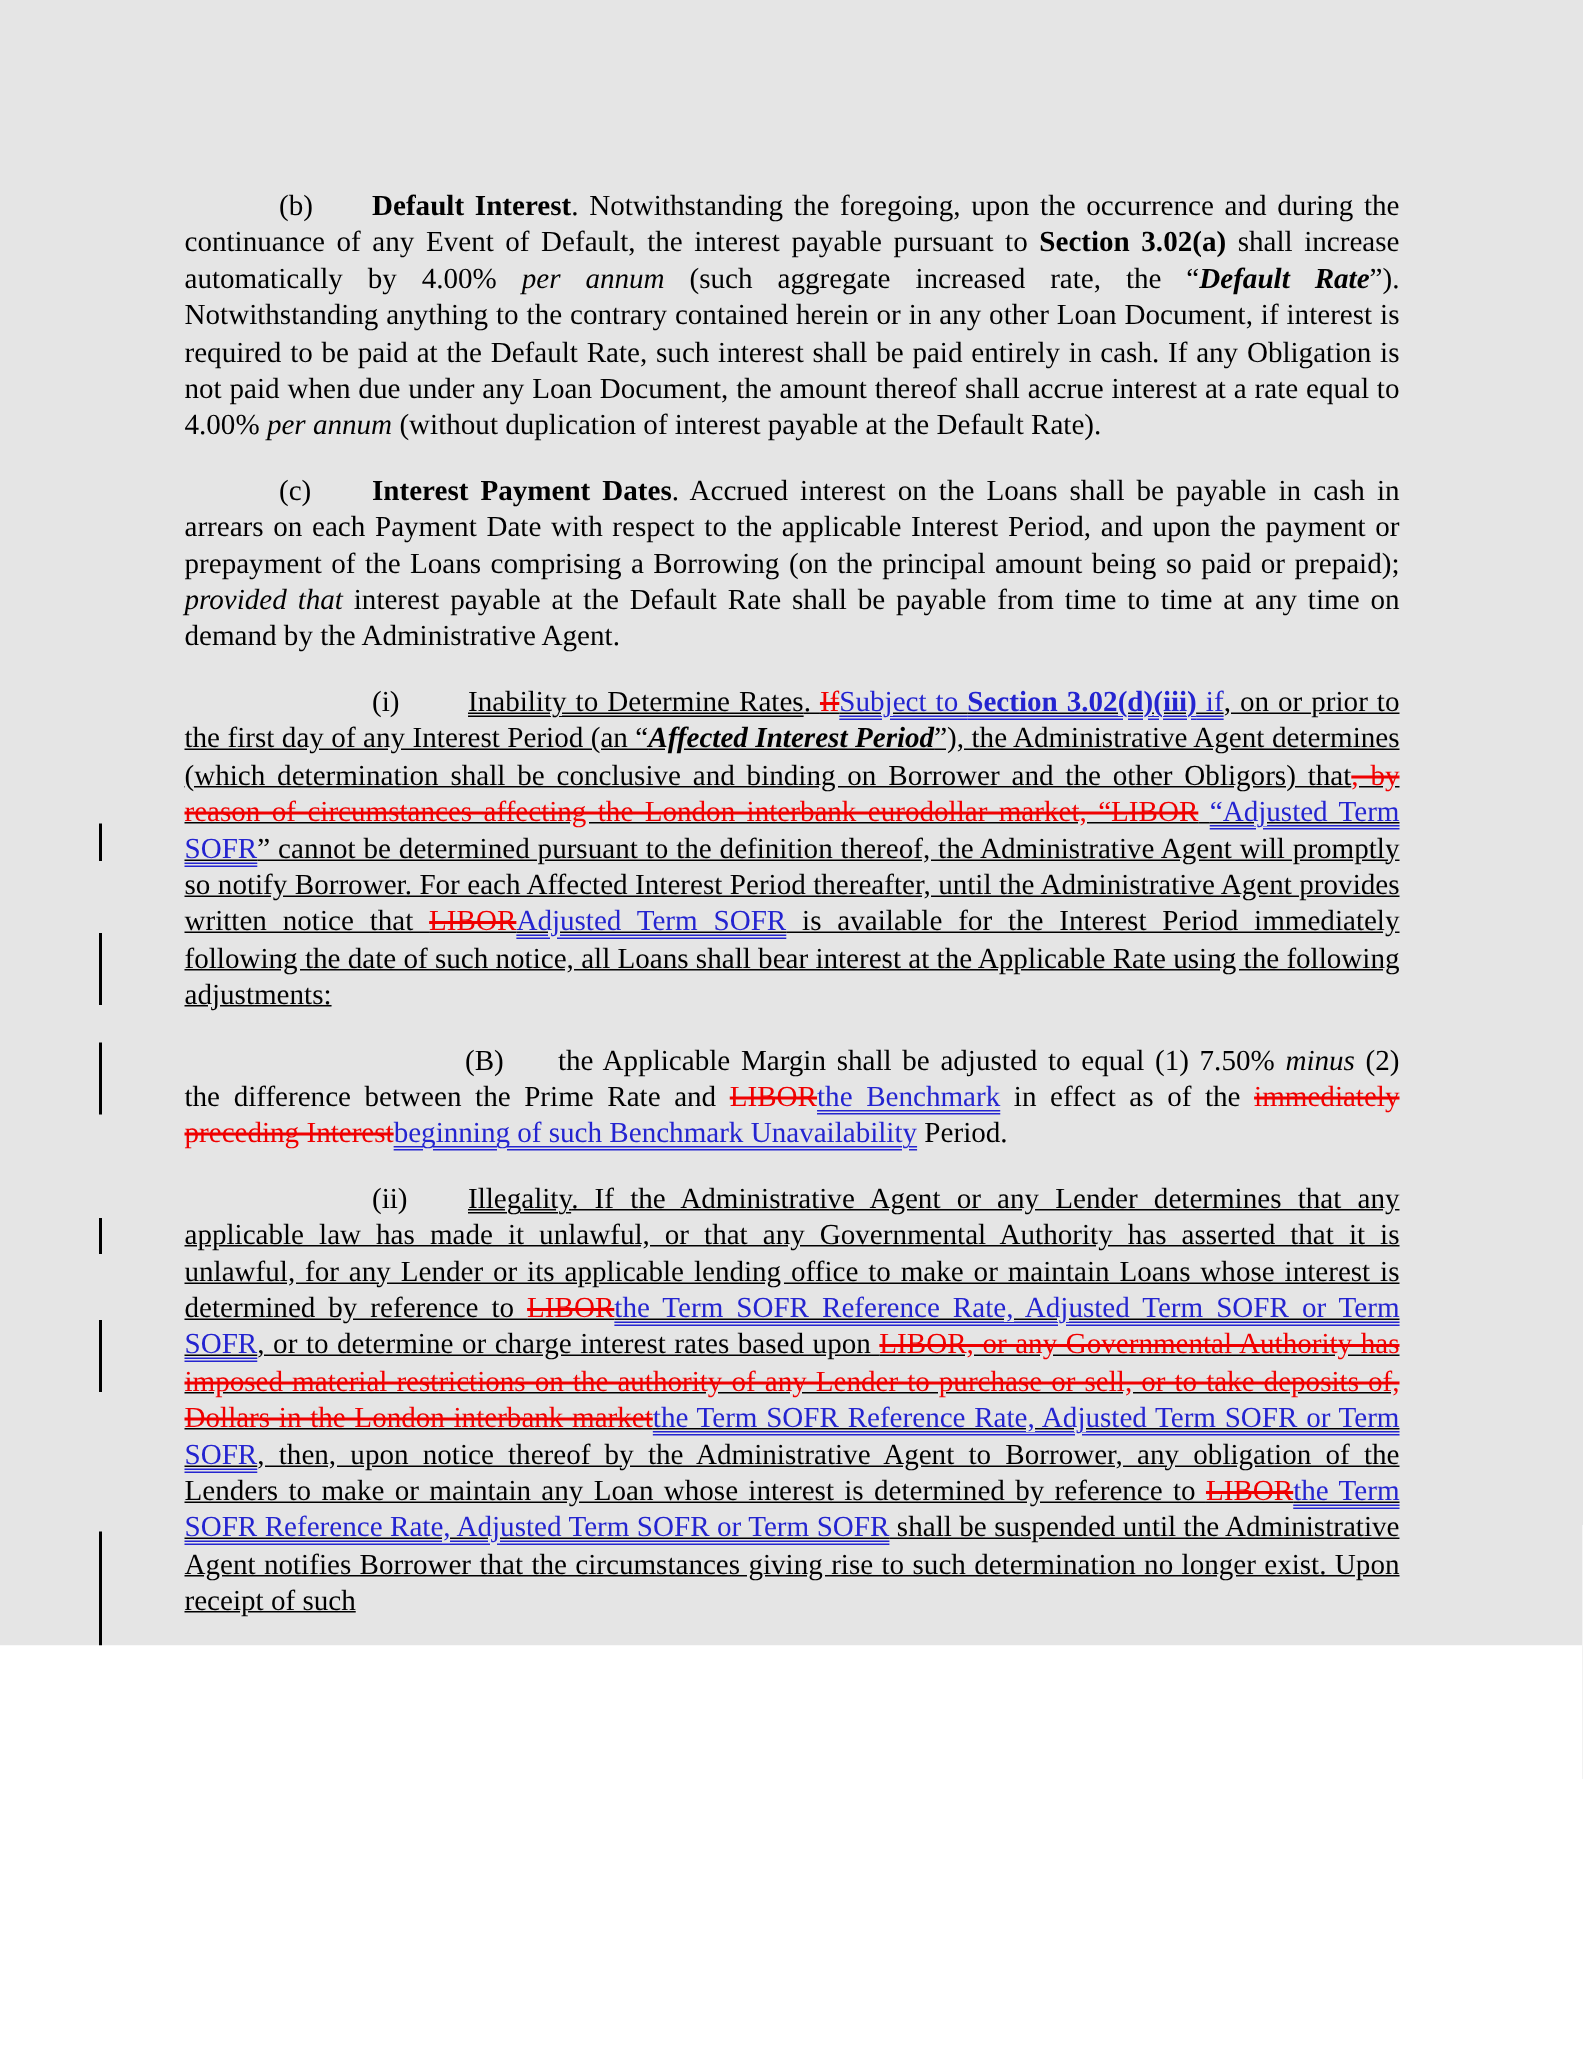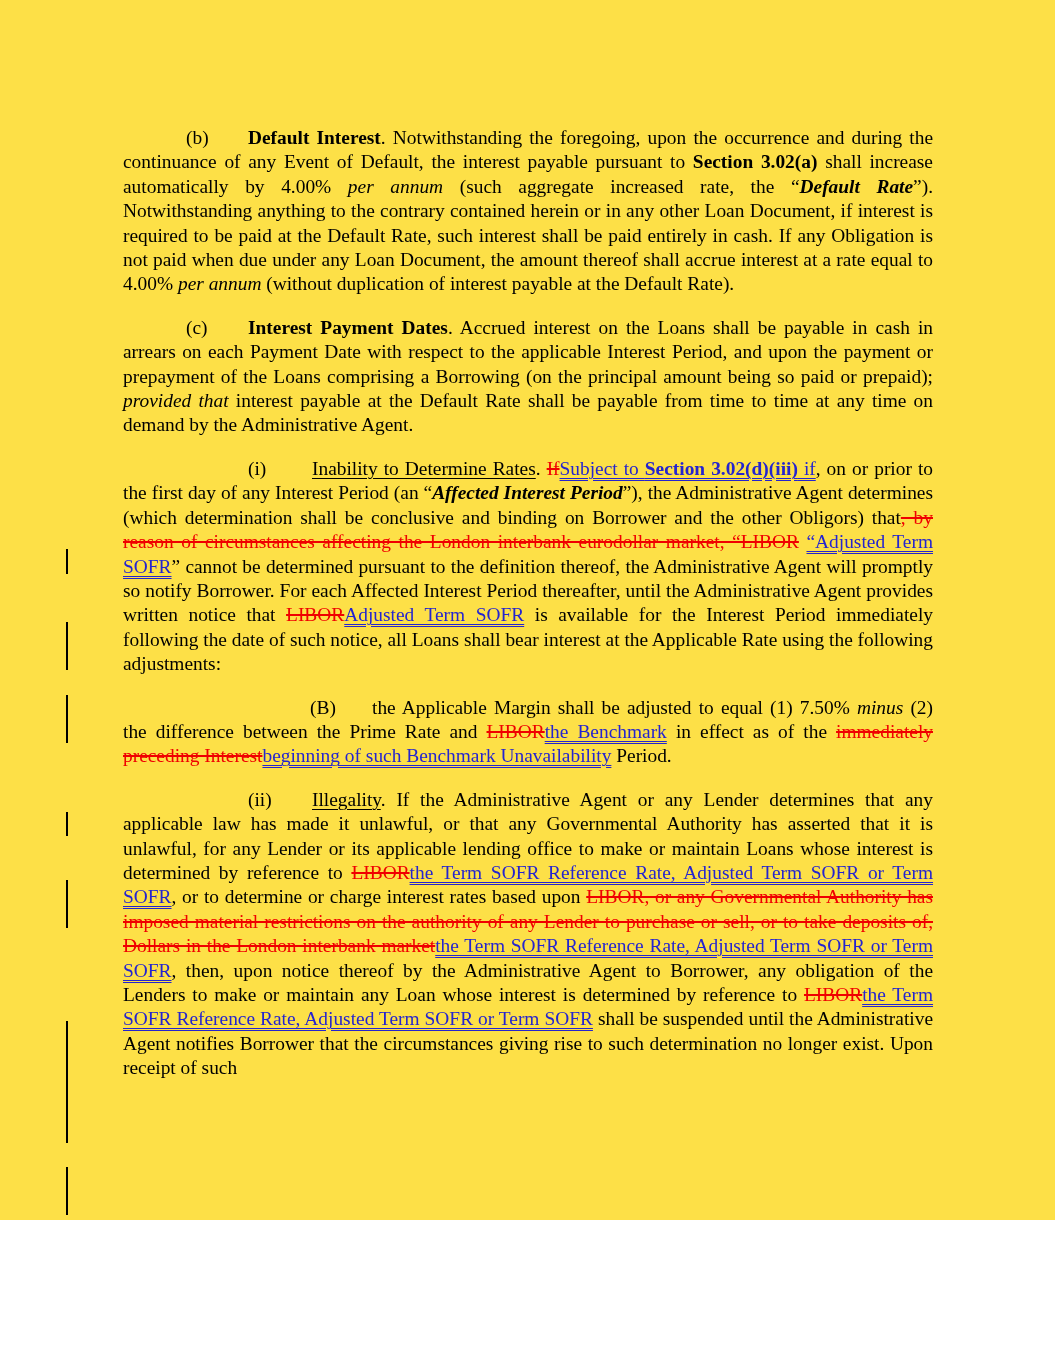--- a/index.html
+++ b/index.html
@@ -3,39 +3,39 @@
 <meta charset="utf-8">
 <style>
   html, body {
     margin: 0;
     padding: 0;
     background: #ffffff;
   }
   .page {
     position: relative;
     width: 1055px;
-    height: 1220px;
-    background: #fde047;
+    height: 1097px;
+    background: #e5e5e5;
     font-family: "Liberation Serif", "DejaVu Serif", serif;
     font-size: 19.4px;
     line-height: 24.4px;
     color: #000000;
     overflow: hidden;
   }
   .content {
     position: absolute;
     top: 126px;
     left: 123px;
     width: 810px;
     text-align: justify;
   }
   .para { margin: 0 0 19px 0; }
   .para:last-child { margin-bottom: 0; }
   .l1 { text-indent: 63px; }
-  .l2 { text-indent: 125px; }
+  .l2 { text-indent: 125px; text-decoration: underline; }
   .l3 { text-indent: 187px; }
   .run-label { display: inline-block; text-indent: 0; }
   .l1 .run-label { width: 62px; }
   .l2 .run-label { width: 64px; }
   .l3 .run-label { width: 62px; }
   .run-b  { font-weight: bold; }
   .run-i  { font-style: italic; }
   .run-bi { font-weight: bold; font-style: italic; }
   .run-u  {
     text-decoration: underline;

